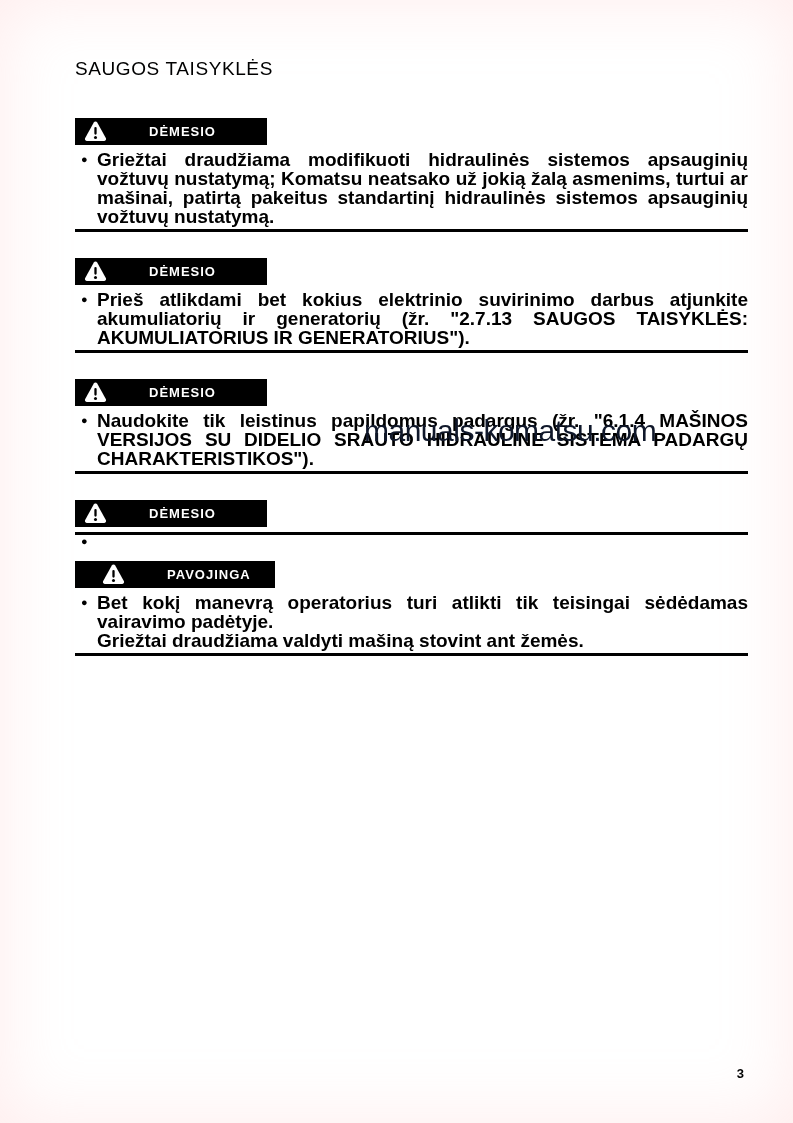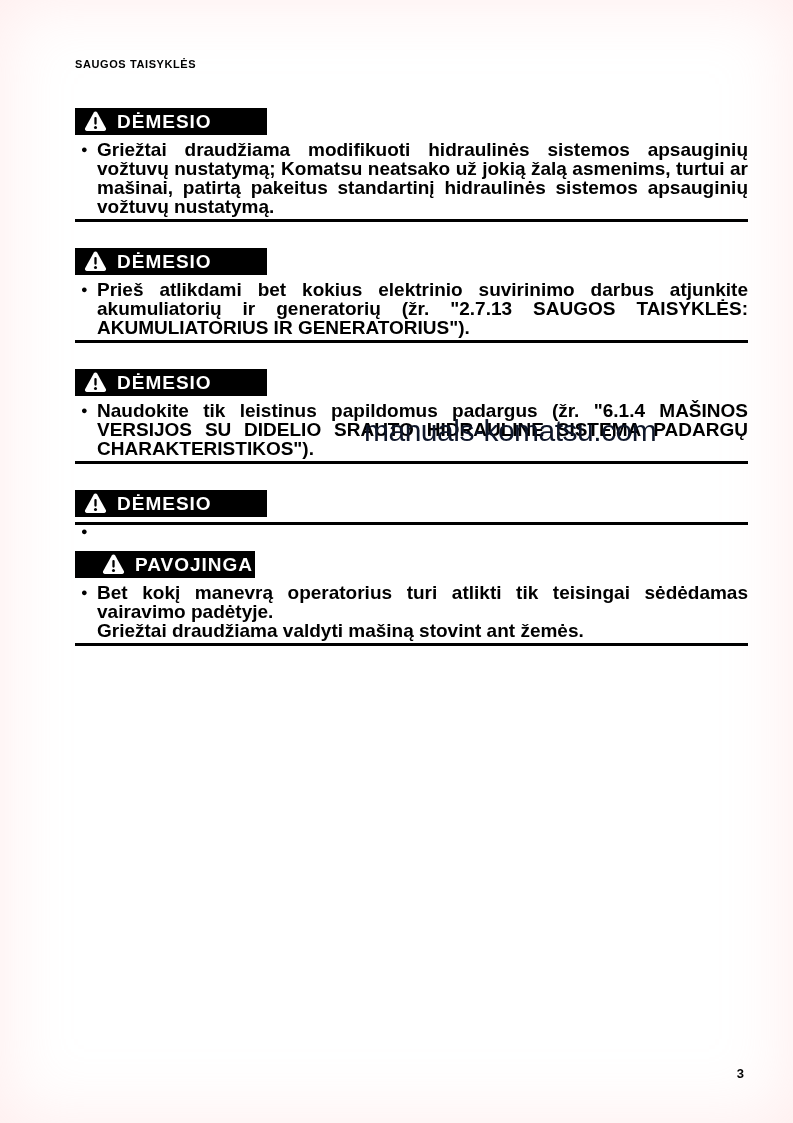--- a/index.html
+++ b/index.html
@@ -11,46 +11,47 @@
     position:relative;
     overflow:hidden;
   }
   .page{
     position:absolute;inset:0;
     box-shadow:inset 0 0 70px rgba(255,185,185,0.28);
     padding:58px 45px 0 75px;
     box-sizing:border-box;
   }
   .doc-title{
-    font-size:11px;
-    font-weight:700;
+    font-size:19px;
+    font-weight:400;
     letter-spacing:0.6px;
     margin:0 0 38px 0;
   }
   section.warning{margin:0 0 26px 0;}
   section.warning.last{margin-top:4px;}
   .warn-bar{
     background:#000;
     height:27px;
     width:192px;
     display:flex;
     align-items:center;
     padding-left:9px;
     box-sizing:border-box;
     margin-bottom:5px;
   }
-  .warn-bar.wide{width:180px;padding-left:27px;}
+  .warn-bar.wide{width:200px;padding-left:27px;}
   .warn-icon{display:flex;align-items:center;margin-right:10px;}
   .warn-label{
     color:#fff;
     font-weight:bold;
-    font-size:19px;
+    font-size:13px;
     letter-spacing:1px;
     line-height:1;
     padding-bottom:1px;
+    margin-left:32px;
   }
   .warn-body{padding-left:6px;}
   .bullet-item{
     position:relative;
     padding-left:16px;
   }
   .bullet{
     position:absolute;
     left:0;top:4px;
     font-size:11px;

